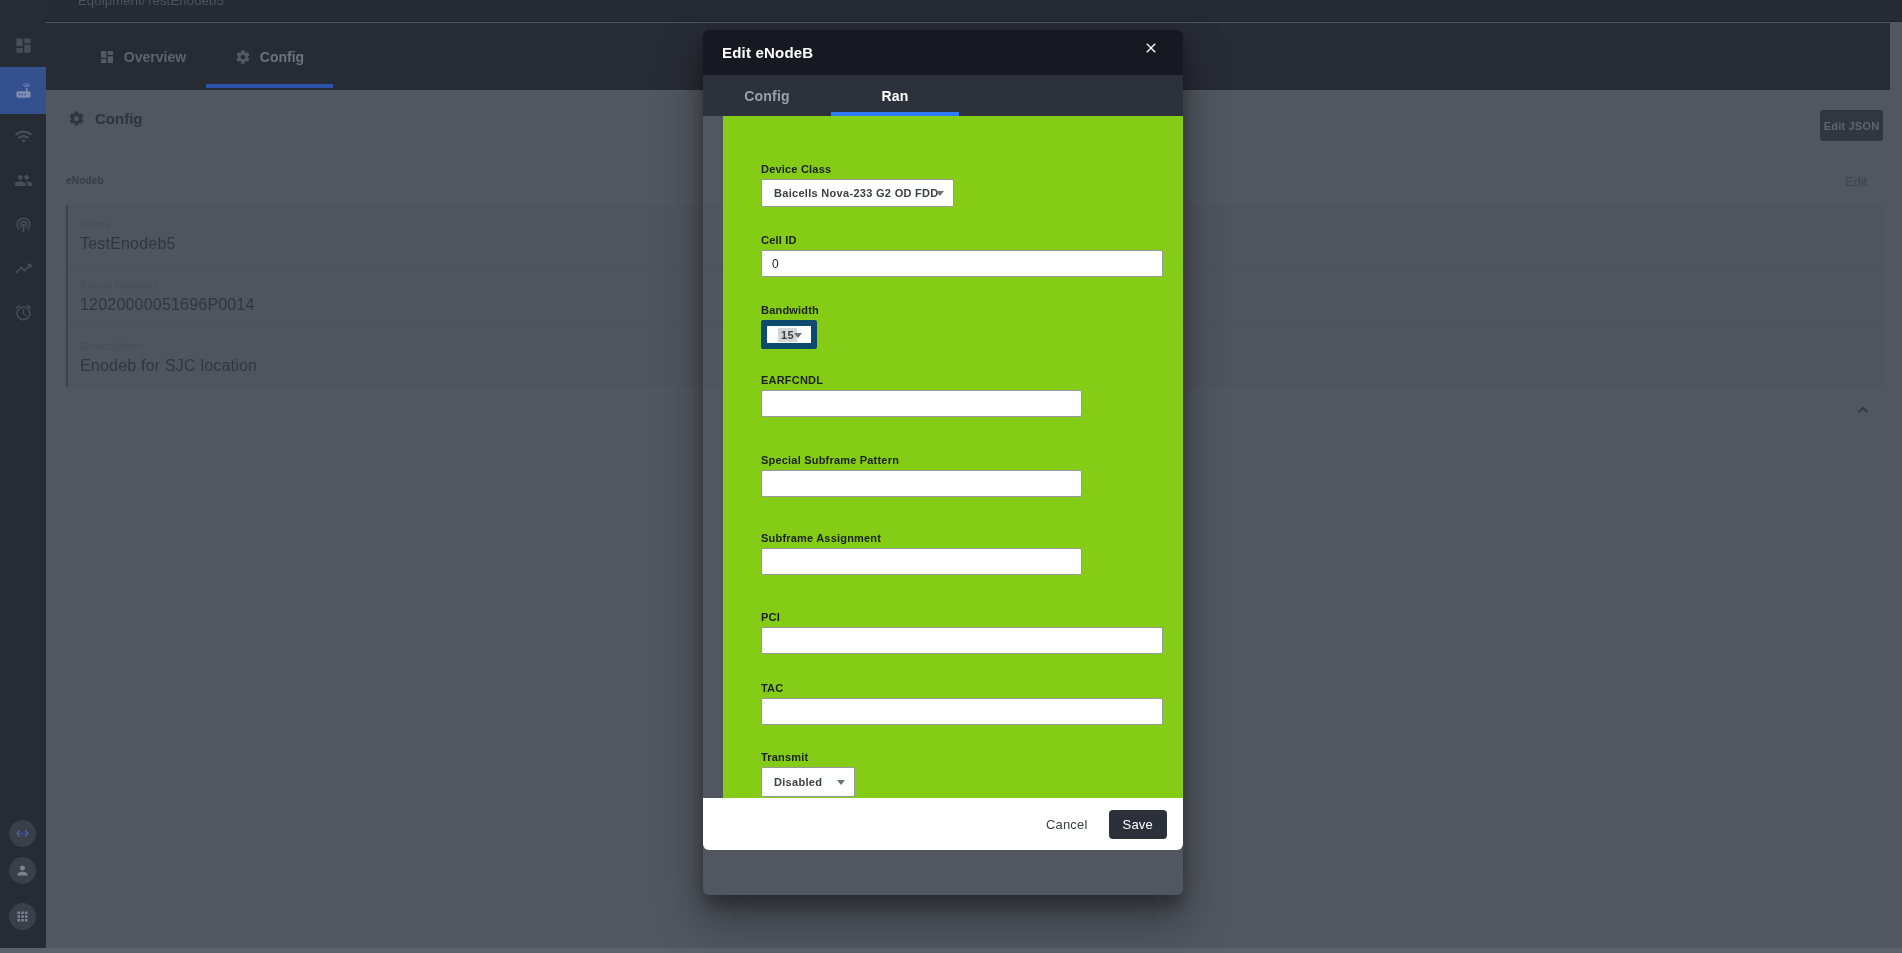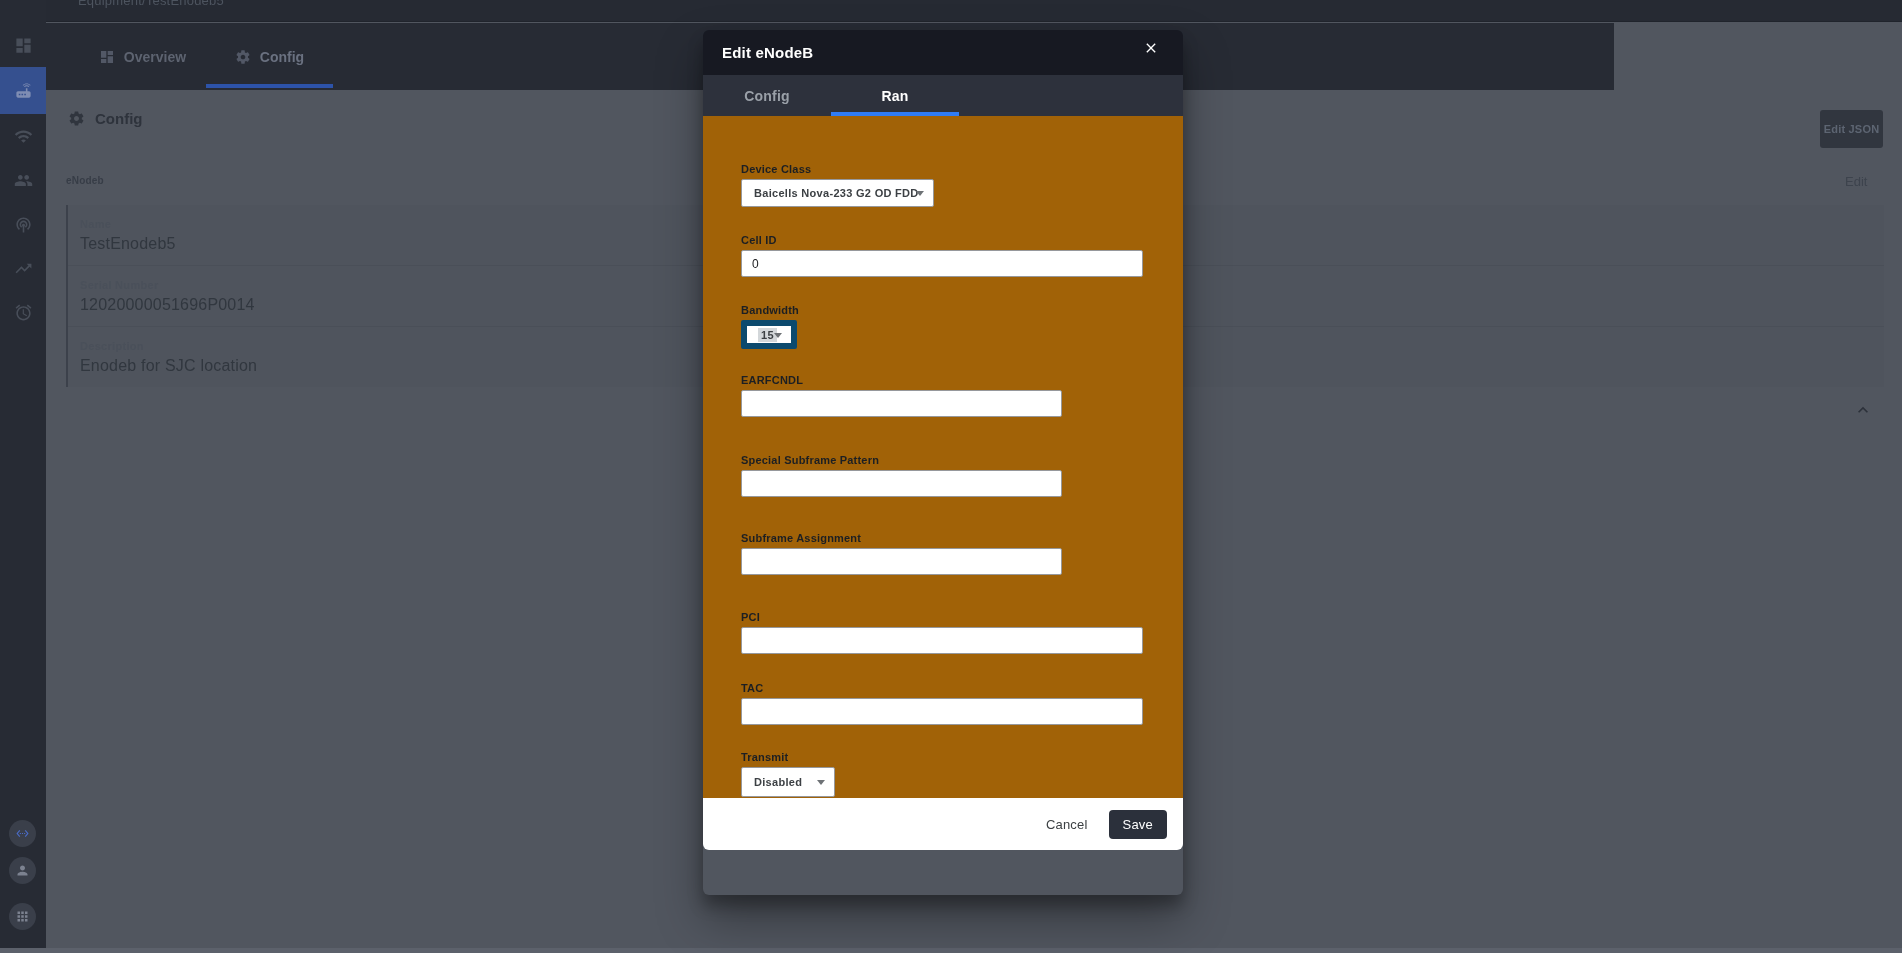--- a/index.html
+++ b/index.html
@@ -10,39 +10,39 @@
     font-family:"Liberation Sans", sans-serif;
   }
   svg { display:block; }
 
   
   .topbar { position:absolute; left:0; top:0; width:1902px; height:22px;
     background:#262a33; border-bottom:1px solid #20242c; overflow:hidden; z-index:1; }
   .breadcrumb { position:absolute; left:78px; top:-7px; font-size:13px; font-weight:500;
     color:#4d545f; letter-spacing:.2px; }
 
-  .tabbar { position:absolute; left:0; top:23px; width:1614px; height:67px;
+  .tabbar { position:absolute; left:0; top:23px; width:1890px; height:67px;
     background:#272b34; z-index:1; }
   .bg-tab { position:absolute; top:0; width:127px; height:67px; display:flex;
     align-items:center; justify-content:center; gap:9px; font-size:14px; font-weight:600;
     color:#5d6370; cursor:pointer; }
   .bg-tab .ticon { width:16px; height:16px; color:#525866; }
   .bg-tab-0 { left:79px; }
   .bg-tab-1 { left:206px; }
   .bg-tab.active { color:#6a7180; }
   .bg-tab.active::after { content:""; position:absolute; left:0; right:0; bottom:2px;
     height:4px; background:#2d53a9; }
 
   .content { position:absolute; left:46px; top:90px; right:0; bottom:0; z-index:1; }
 
   .page-heading { position:absolute; left:22px; top:20px; display:flex; align-items:center;
     gap:10px; font-size:15px; font-weight:700; color:#2e333c; }
   .page-heading .hicon { width:17px; height:17px; color:#30353e; }
 
-  .edit-json-btn { position:absolute; left:1774px; top:20px; width:63px; height:38px;
+  .edit-json-btn { position:absolute; left:1774px; top:20px; width:63px; height:31px;
     background:#31363f; border-radius:3px; border:none; color:#5d6572; font-size:11px;
     font-weight:600; display:flex; align-items:center; justify-content:center;
     letter-spacing:.2px; cursor:pointer; font-family:inherit; }
 
   .section-title { position:absolute; left:20px; top:85px; font-size:10px; font-weight:700;
     color:#373d47; letter-spacing:.2px; }
   .edit-link { position:absolute; left:1799px; top:84px; font-size:13px; font-weight:500;
     color:#3d434d; cursor:pointer; }
 
   .config-rows { position:absolute; left:20px; top:115px; width:1818px;
@@ -88,21 +88,21 @@
   .m-close svg { width:16px; height:16px; }
 
   .m-tabs { height:41px; background:#2d313c; display:flex; }
   .m-tab { width:128px; height:100%; display:flex; align-items:center; justify-content:center;
     font-size:14px; font-weight:600; color:#9aa0a8; position:relative; cursor:pointer;
     letter-spacing:.2px; }
   .m-tab.active { color:#ffffff; }
   .m-tab.active::after { content:""; position:absolute; left:0; right:0; bottom:0;
     height:4px; background:#2f7cf6; }
 
-  .m-body { position:relative; height:682px; background:#a16207; }
+  .m-body { position:relative; height:682px; background:#84cc16;margin-left:20px; }
 
   .fg { position:absolute; left:38px; }
   .fg-label { display:block; font-size:11px; font-weight:700; color:#1c1f23;
     letter-spacing:.2px; line-height:11px; margin-bottom:4px; }
   .ctl { box-sizing:border-box; }
   .ctl-sel { background:#fff; border:1px solid #96989c; border-radius:2px; height:28px;
     display:flex; align-items:center; padding:0 22px 0 12px; position:relative; cursor:pointer; }
   .sel-val { font-size:11px; font-weight:700; color:#3c4044; letter-spacing:.3px;
     white-space:nowrap; }
   .sel-val .hl { background:#d3d7da; padding:1px 3px; }

